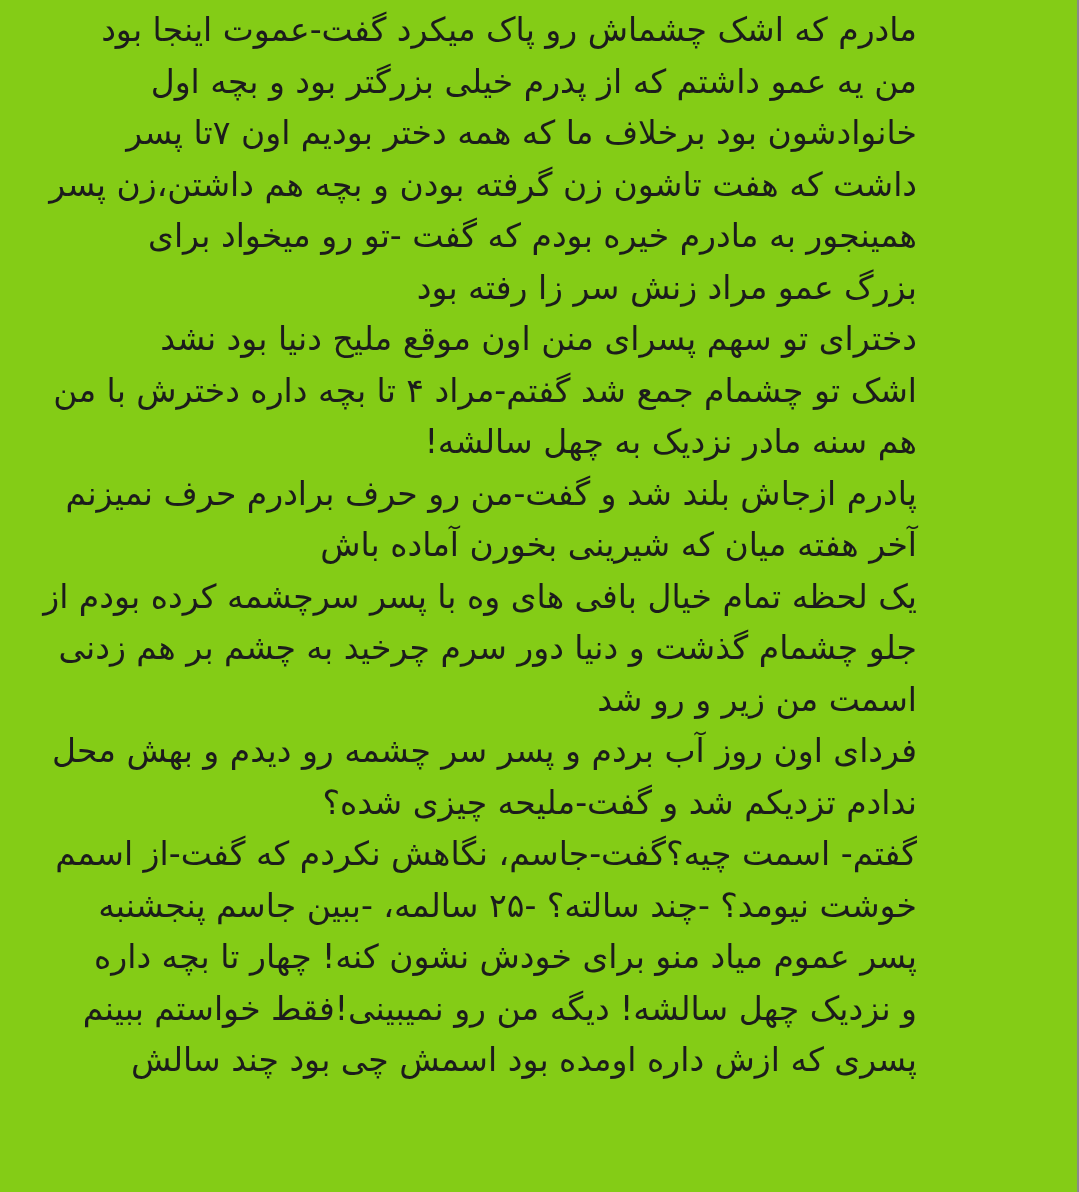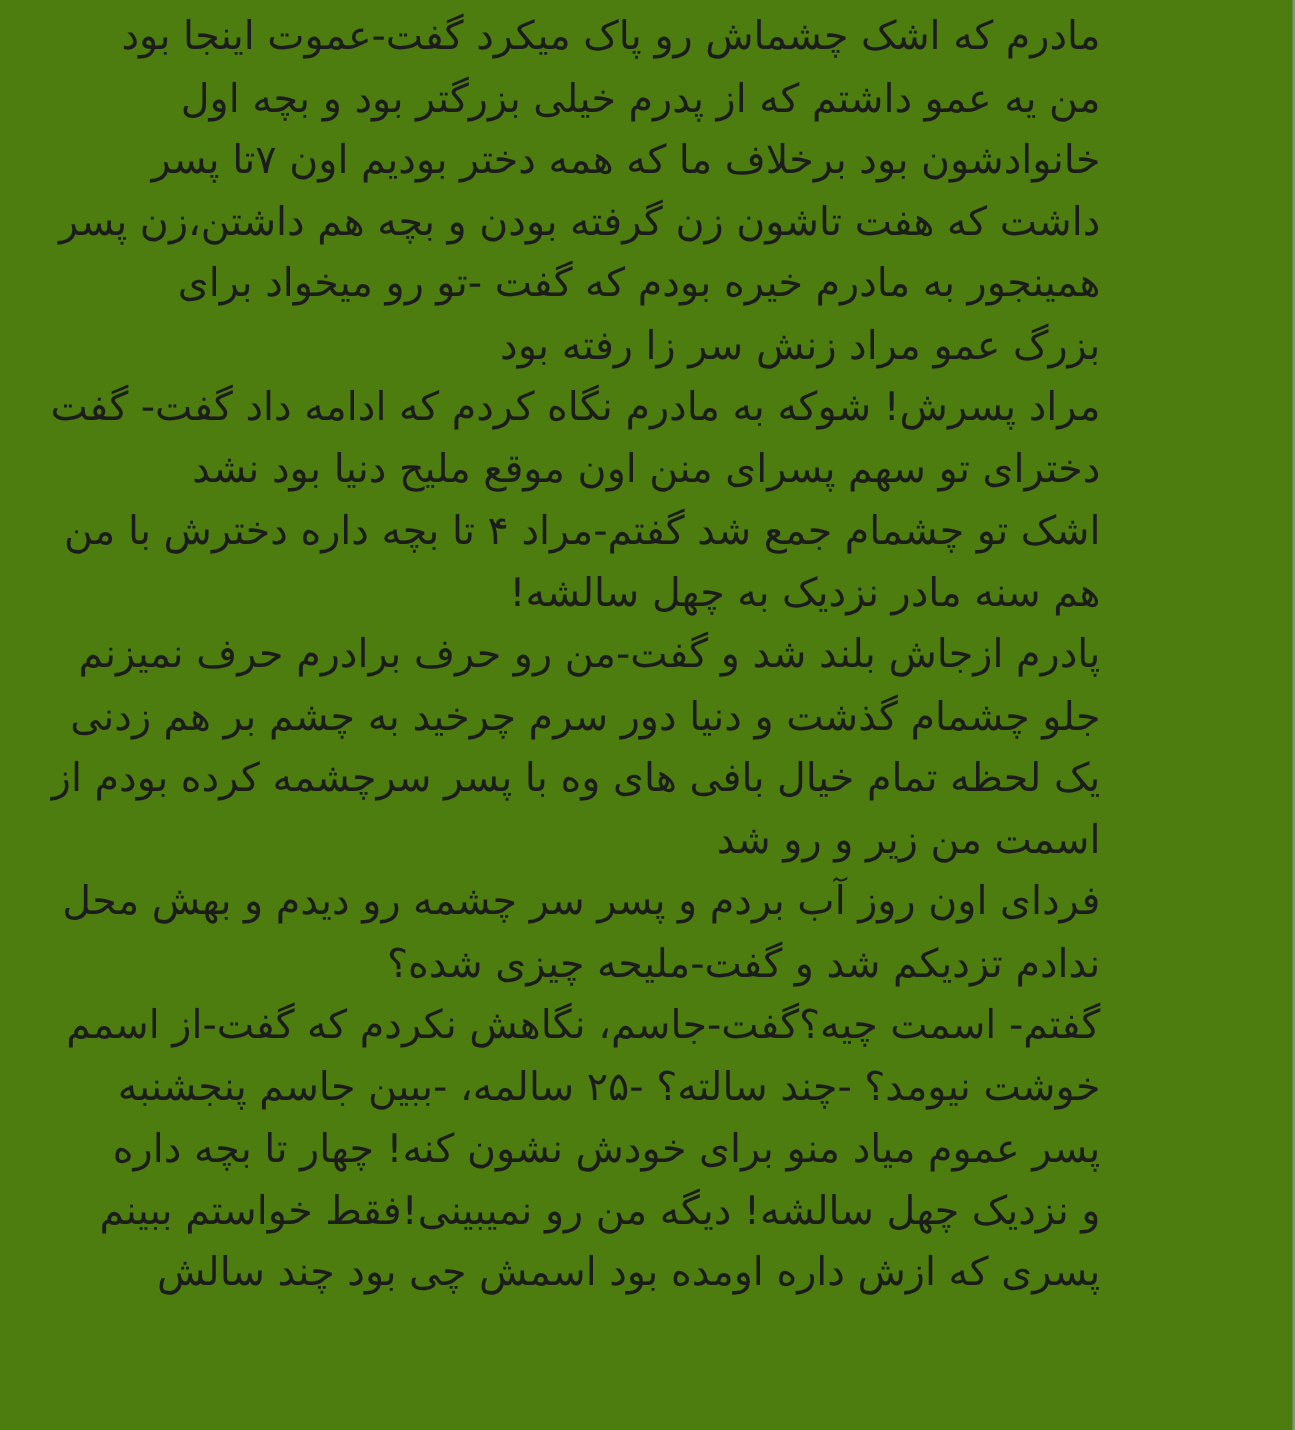--- a/index.html
+++ b/index.html
@@ -36,35 +36,35 @@
     font-weight: 400;
   }
   .story-line {
     white-space: nowrap;
     height: 51.5px;
   }
 </style>
 </head>
 <body>
 
-<div class="page" style="background: #4d7c0f;">
+<div class="page" style="background: #84cc16;">
   <div class="text-block" id="story-lines" style="color: rgb(28, 28, 28);">
       <div class="story-line">مادرم که اشک چشماش رو پاک میکرد گفت-عموت اینجا بود</div>
       <div class="story-line">من یه عمو داشتم که از پدرم خیلی بزرگتر بود و بچه اول</div>
       <div class="story-line">خانوادشون بود برخلاف ما که همه دختر بودیم اون ۷تا پسر</div>
       <div class="story-line">داشت که هفت تاشون زن گرفته بودن و بچه هم داشتن،زن پسر</div>
       <div class="story-line">همینجور به مادرم خیره بودم که گفت -تو رو میخواد برای</div>
       <div class="story-line">بزرگ عمو مراد زنش سر زا رفته بود</div>
-      <div class="story-line">مراد پسرش! شوکه به مادرم نگاه کردم که ادامه داد گفت- گفت</div>
       <div class="story-line">دخترای تو سهم پسرای منن اون موقع ملیح دنیا بود نشد</div>
       <div class="story-line">اشک تو چشمام جمع شد گفتم-مراد ۴ تا بچه داره دخترش با من</div>
       <div class="story-line">هم سنه مادر نزدیک به چهل سالشه!</div>
       <div class="story-line">پادرم ازجاش بلند شد و گفت-من رو حرف برادرم حرف نمیزنم</div>
+      <div class="story-line">آخر هفته میان که شیرینی بخورن آماده باش</div>
+      <div class="story-line">یک لحظه تمام خیال بافی های وه با پسر سرچشمه کرده بودم از</div>
       <div class="story-line">جلو چشمام گذشت و دنیا دور سرم چرخید به چشم بر هم زدنی</div>
-      <div class="story-line">یک لحظه تمام خیال بافی های وه با پسر سرچشمه کرده بودم از</div>
       <div class="story-line">اسمت من زیر و رو شد</div>
       <div class="story-line">فردای اون روز آب بردم و پسر سر چشمه رو دیدم و بهش محل</div>
       <div class="story-line">ندادم تزدیکم شد و گفت-ملیحه چیزی شده؟</div>
       <div class="story-line">گفتم- اسمت چیه؟گفت-جاسم، نگاهش نکردم که گفت-از اسمم</div>
       <div class="story-line">خوشت نیومد؟ -چند سالته؟ -۲۵ سالمه، -ببین جاسم پنجشنبه</div>
       <div class="story-line">پسر عموم میاد منو برای خودش نشون کنه! چهار تا بچه داره</div>
       <div class="story-line">و نزدیک چهل سالشه! دیگه من رو نمیبینی!فقط خواستم ببینم</div>
       <div class="story-line">پسری که ازش داره اومده بود اسمش چی بود چند سالش</div>
     </div>
   <div class="right-border" style="background: rgb(138, 138, 138);"></div>

